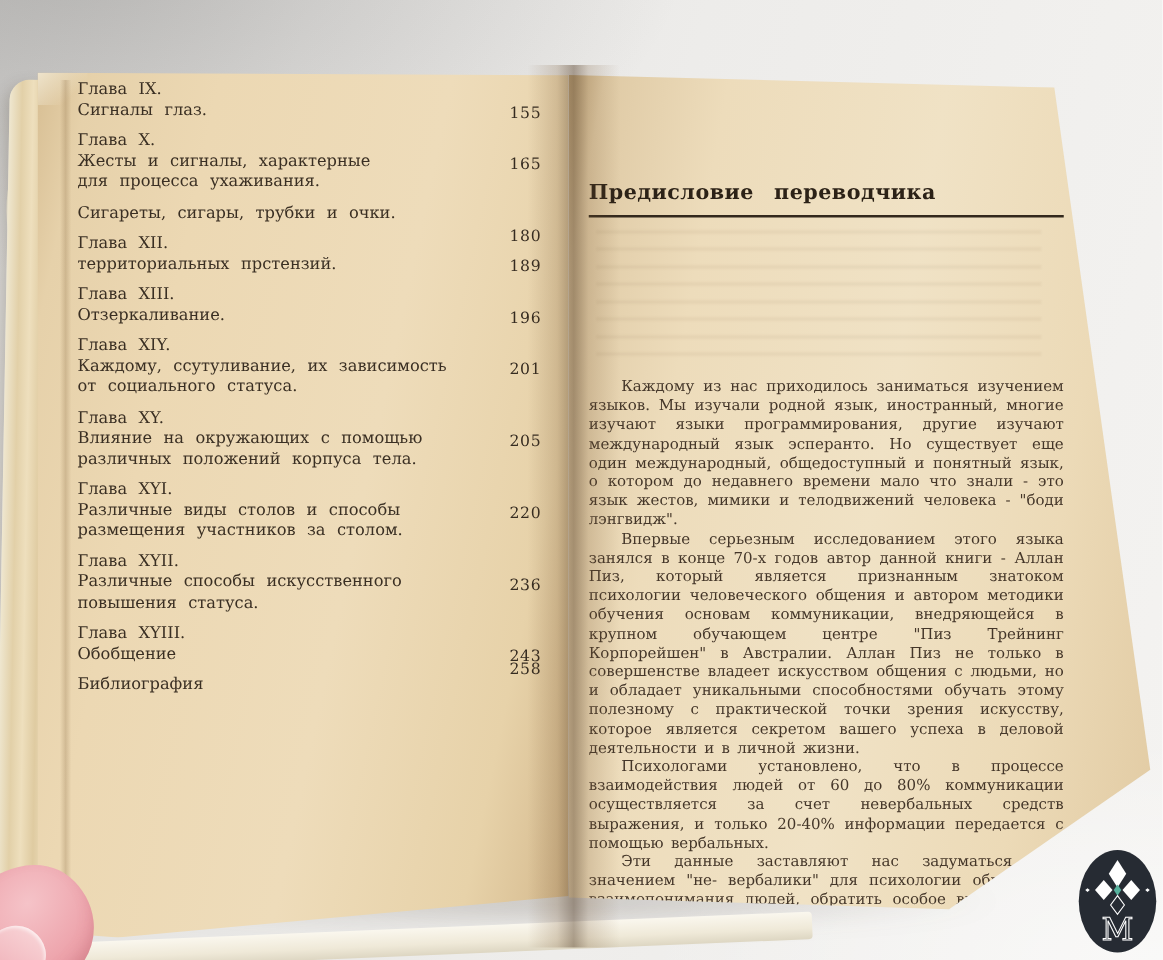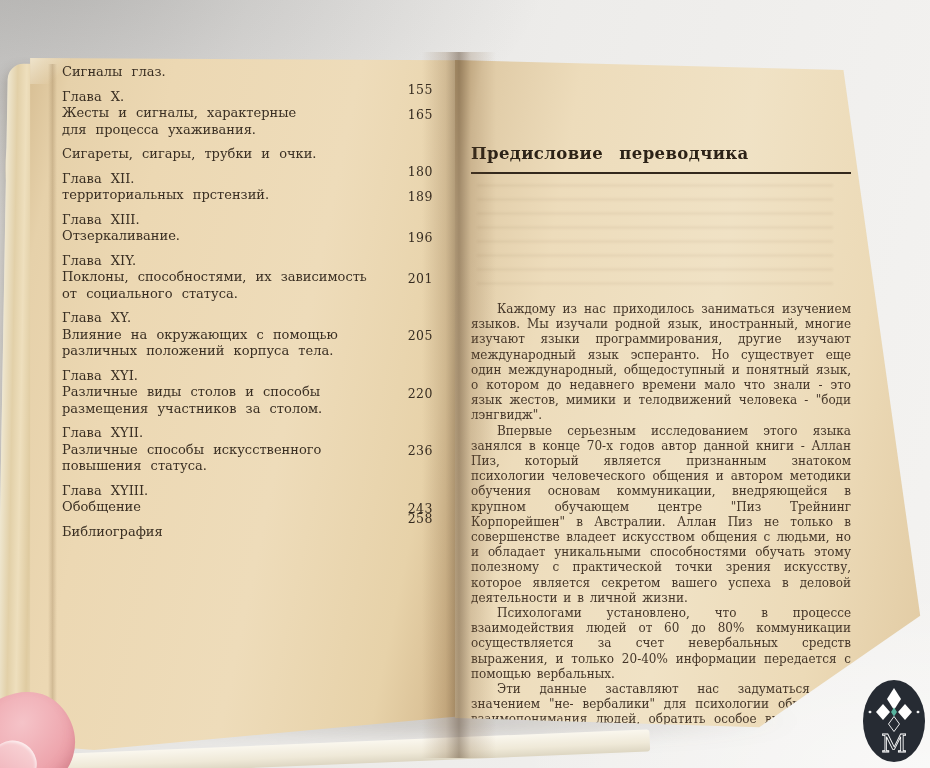--- a/index.html
+++ b/index.html
@@ -78,20 +78,21 @@
   <div class="edge-blob"></div>
   <div class="page-stack"></div>
   <div class="fore-edge"></div>
 
   <div class="page-left">
     <div class="fold-hl"></div>
     <div class="page-crease"></div>
     <div class="toc">
 
       <div class="entry">
+        <div class="chap">Глава IX.</div>
         <div class="tl">Сигналы глаз.</div>
 
         <div class="num">155</div>
       </div>
       <div class="entry">
         <div class="chap">Глава X.</div>
         <div class="tl">Жесты и сигналы, характерные</div>
         <div class="tl">для процесса ухаживания.</div>
         <div class="num">165</div>
       </div>
@@ -106,21 +107,21 @@
         <div class="num">189</div>
       </div>
       <div class="entry">
         <div class="chap">Глава XIII.</div>
         <div class="tl">Отзеркаливание.</div>
 
         <div class="num">196</div>
       </div>
       <div class="entry">
         <div class="chap">Глава XIY.</div>
-        <div class="tl">Поклоны, способностями, их зависимость</div>
+        <div class="tl">Каждому, ссутуливание, их зависимость</div>
         <div class="tl">от социального статуса.</div>
         <div class="num">201</div>
       </div>
       <div class="entry">
         <div class="chap">Глава XY.</div>
         <div class="tl">Влияние на окружающих с помощью</div>
         <div class="tl">различных положений корпуса тела.</div>
         <div class="num">205</div>
       </div>
       <div class="entry">

